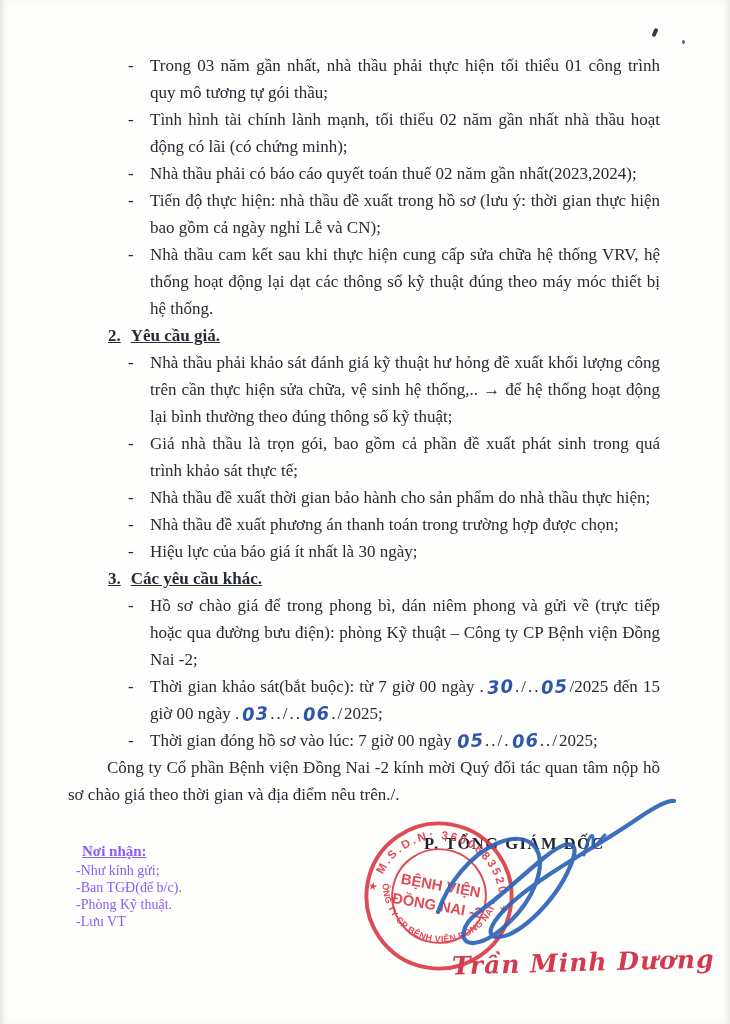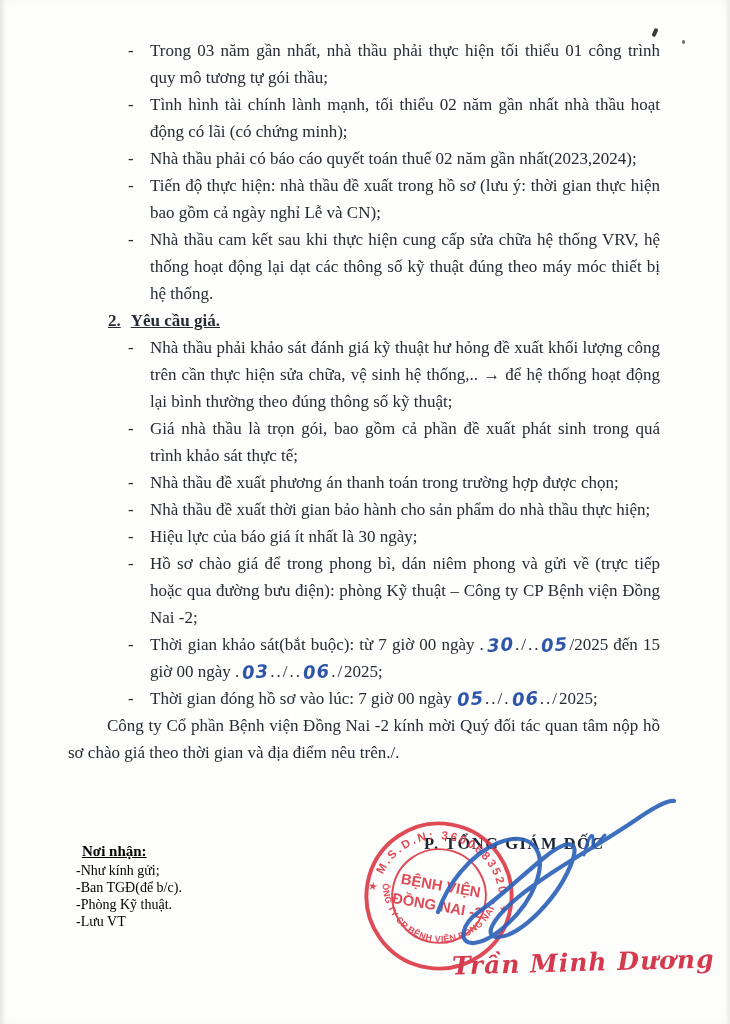--- a/index.html
+++ b/index.html
@@ -18,21 +18,21 @@
   }
   .page::before{ 
     content:"";position:absolute;left:0;top:0;bottom:0;width:6px;
     background:linear-gradient(to right,#e7e7e4,rgba(255,255,255,0));
   }
   .page::after{ 
     content:"";position:absolute;right:0;top:0;bottom:0;width:5px;
     background:linear-gradient(to left,#ebebe8,rgba(255,255,255,0));
   }
   .content{
-    position:absolute;left:68px;top:37px;width:592px;
+    position:absolute;left:68px;top:52px;width:592px;
     font-size:17px;line-height:27px;text-align:justify;
   }
   ul.bullets{
     list-style:none;margin:0;padding:0 0 0 60px;
   }
   ul.bullets li{
     position:relative;padding-left:22px;margin:0;
   }
   ul.bullets li::before{
     content:"-";position:absolute;left:0;top:0;
@@ -51,21 +51,21 @@
     font-style:italic;font-weight:600;
     font-size:18px;line-height:18px;
     color:#2d55a8;
     transform:rotate(-4deg) translateY(1px);
     letter-spacing:1px;
     padding:0 1px;
   }
   
   .recipients{
     position:absolute;left:76px;top:843px;
-    font-size:14px;line-height:17px;color:#000000;text-align:left;
+    font-size:14px;line-height:17px;color:#8b5cf6;text-align:left;
   }
   .recipients .rec-title{
     font-weight:bold;text-decoration:underline;font-size:15px;
     margin-bottom:2px;margin-left:6px;
   }
   
   .sig-title{
     position:absolute;left:424px;top:834px;
     font-size:16.5px;font-weight:bold;letter-spacing:1.5px;
     color:#1c2430;z-index:1;white-space:nowrap;
@@ -110,25 +110,28 @@
       <li>Nhà thầu cam kết sau khi thực hiện cung cấp sửa chữa hệ thống VRV, hệ thống hoạt động lại dạt các thông số kỹ thuật đúng theo máy móc thiết bị hệ thống.</li>
     </ul>
 
     <div class="sec-head">
       <span class="sec-num">2.</span><span class="sec-title">Yêu cầu giá.</span>
     </div>
 
     <ul class="bullets">
       <li>Nhà thầu phải khảo sát đánh giá kỹ thuật hư hỏng đề xuất khối lượng công trên cần thực hiện sửa chữa, vệ sinh hệ thống,.. → để hệ thống hoạt động lại bình thường theo đúng thông số kỹ thuật;</li>
       <li>Giá nhà thầu là trọn gói, bao gồm cả phần đề xuất phát sinh trong quá trình khảo sát thực tế;</li>
+      <li>Nhà thầu đề xuất thời gian bảo hành cho sản phẩm do nhà thầu thực hiện;</li>
       <li>Nhà thầu đề xuất phương án thanh toán trong trường hợp được chọn;</li>
-      <li>Nhà thầu đề xuất thời gian bảo hành cho sản phẩm do nhà thầu thực hiện;</li>
       <li>Hiệu lực của báo giá ít nhất là 30 ngày;</li>
     </ul>
 
+    <div class="sec-head">
+      <span class="sec-num">3.</span><span class="sec-title">Các yêu cầu khác.</span>
+    </div>
 
     <ul class="bullets">
       <li>Hồ sơ chào giá để trong phong bì, dán niêm phong và gửi về (trực tiếp hoặc qua đường bưu điện): phòng Kỹ thuật – Công ty CP Bệnh viện Đồng Nai -2;</li>
       <li><span>Thời gian khảo sát(bắt buộc): từ 7 giờ 00 ngày </span><span class="dots">.</span><span class="hand">30</span><span class="dots">./..</span><span class="hand">05</span><span>/2025 đến 15 giờ 00 ngày </span><span class="dots">.</span><span class="hand">03</span><span class="dots">../..</span><span class="hand">06</span><span class="dots">./</span><span>2025;</span></li>
       <li><span>Thời gian đóng hồ sơ vào lúc: 7 giờ 00 ngày </span><span class="hand">05</span><span class="dots">../.</span><span class="hand">06</span><span class="dots">../</span><span>2025;</span></li>
     </ul>
 
     <p class="closing">Công ty Cổ phần Bệnh viện Đồng Nai -2 kính mời Quý đối tác quan tâm nộp hồ sơ chào giá theo thời gian và địa điểm nêu trên./.</p>
 
   </div>

